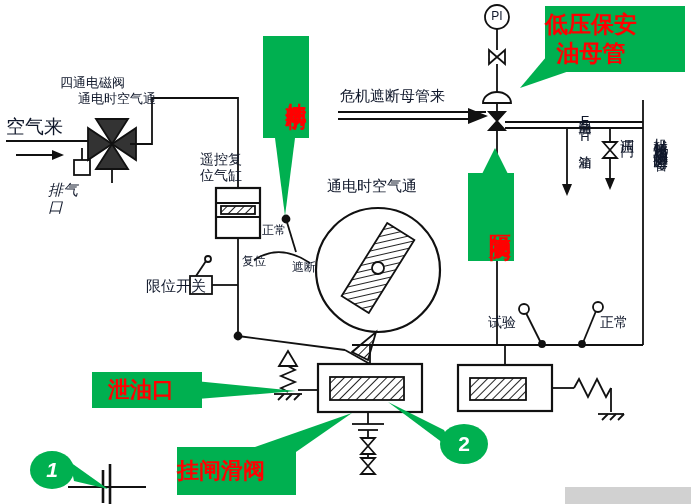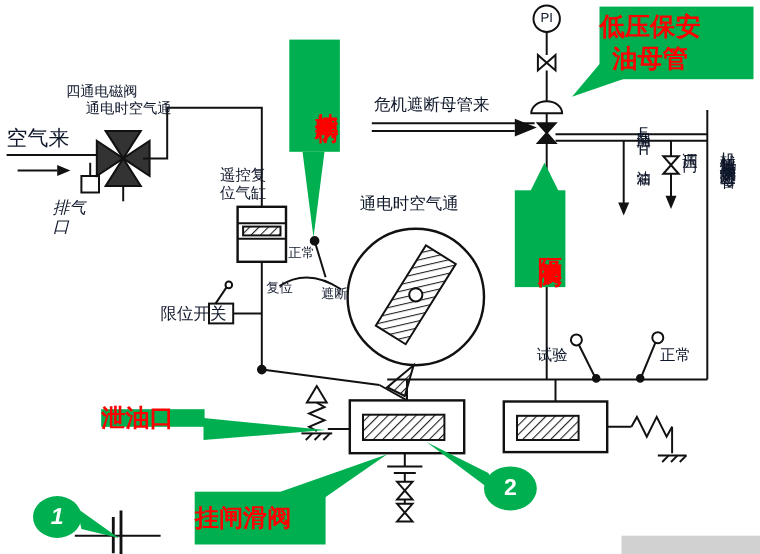--- a/index.html
+++ b/index.html
@@ -224,21 +224,21 @@
     <div>
       <div>低压保安</div>
       <div>油母管</div>
     </div>
   </div>
 
   <div class="green-box vert" style="left:263px;top:36px;width:46px;height:102px;font-size:21px;letter-spacing:2px;">挂闸手柄</div>
 
   <div class="green-box vert" style="left:468px;top:173px;width:46px;height:88px;font-size:22px;letter-spacing:2px;">隔膜阀</div>
 
-  <div class="green-box" style="left:92px;top:372px;width:94px;height:16px;font-size:22px;">泄油口</div>
+  <div class="green-box" style="left:92px;top:372px;width:94px;height:36px;font-size:22px;padding-left:16px;">泄油口</div>
 
   <div class="green-box" style="left:177px;top:447px;width:119px;height:48px;font-size:22px;">挂闸滑阀</div>
 
   <div class="marker" style="left:440px;top:424px;width:48px;height:40px;">2</div>
   <div class="marker ital" style="left:30px;top:451px;width:44px;height:38px;">1</div>
 
   <div class="watermark" style="left:565px;top:487px;width:126px;height:17px;"></div>
 
 </div>
 

